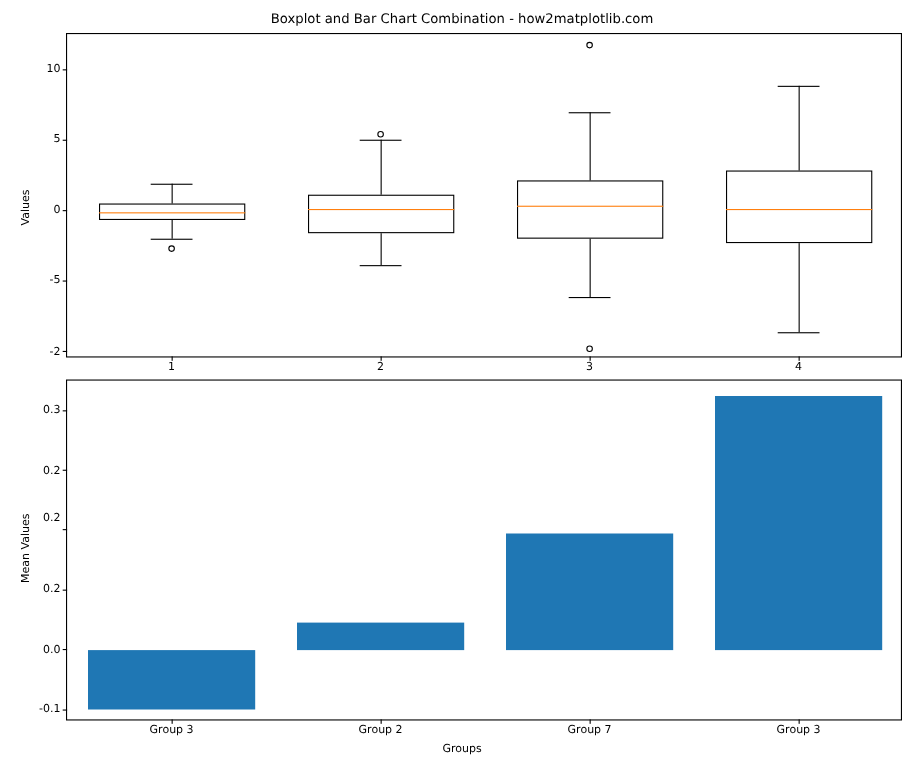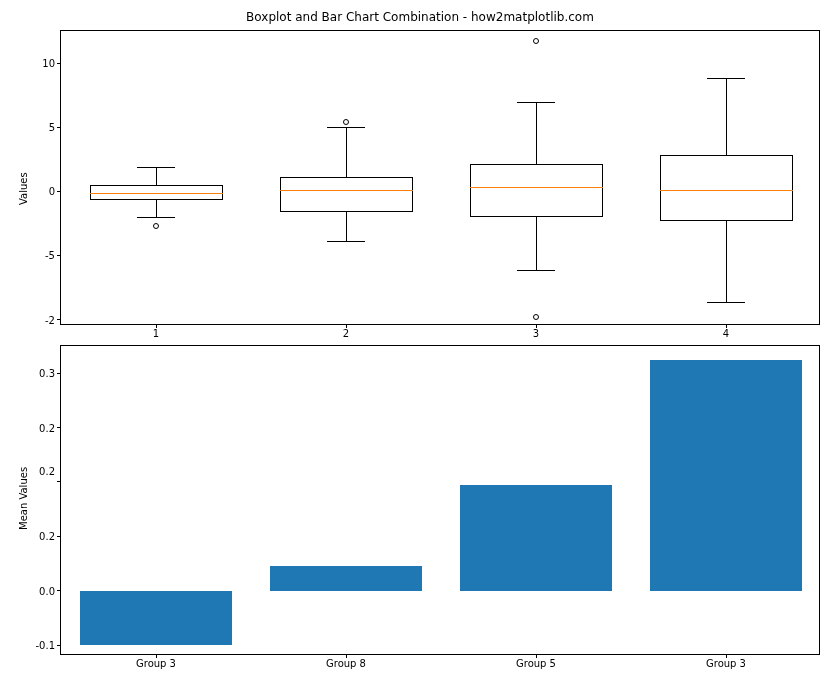--- a/index.html
+++ b/index.html
@@ -190,25 +190,26 @@
       <div class="ytick-label" style="top: 190.351px;">0.2</div>
       <div class="ytick-mark" style="top: 135.465px;"></div>
       <div class="ytick-label" style="top: 125px;">0.2</div>
       <div class="ytick-mark" style="top: 81.0789px;"></div>
       <div class="ytick-label" style="top: 81.5789px;">0.2</div>
       <div class="ytick-mark" style="top: 26.693px;"></div>
       <div class="ytick-label" style="top: 27.193px;">0.3</div>
       <div class="xtick-mark" style="left: 94.5px;"></div>
       <div class="xtick-label" style="left: 95px;">Group 3</div>
       <div class="xtick-mark" style="left: 284.5px;"></div>
-      <div class="xtick-label" style="left: 285px;">Group 8</div>
+      <div class="xtick-label" style="left: 285px;">Group 2</div>
       <div class="xtick-mark" style="left: 474.5px;"></div>
-      <div class="xtick-label" style="left: 475px;">Group 5</div>
+      <div class="xtick-label" style="left: 475px;">Group 7</div>
       <div class="xtick-mark" style="left: 664.5px;"></div>
       <div class="xtick-label" style="left: 665px;">Group 3</div>
       <div class="bar" style="left: 19px; width: 152px; top: 244.737px; height: 54.386px;"></div>
       <div class="bar" style="left: 209px; width: 152px; top: 220.263px; height: 24.4737px;"></div>
       <div class="bar" style="left: 399px; width: 152px; top: 138.684px; height: 106.053px;"></div>
       <div class="bar" style="left: 589px; width: 152px; top: 13.5965px; height: 231.14px;"></div>
     </div>
   <div class="ylabel" style="left:18px; top:530px;">Mean Values</div>
+  <div class="xlabel" style="top:676px;">Groups</div>
 
 </div>
 
 </body></html>

